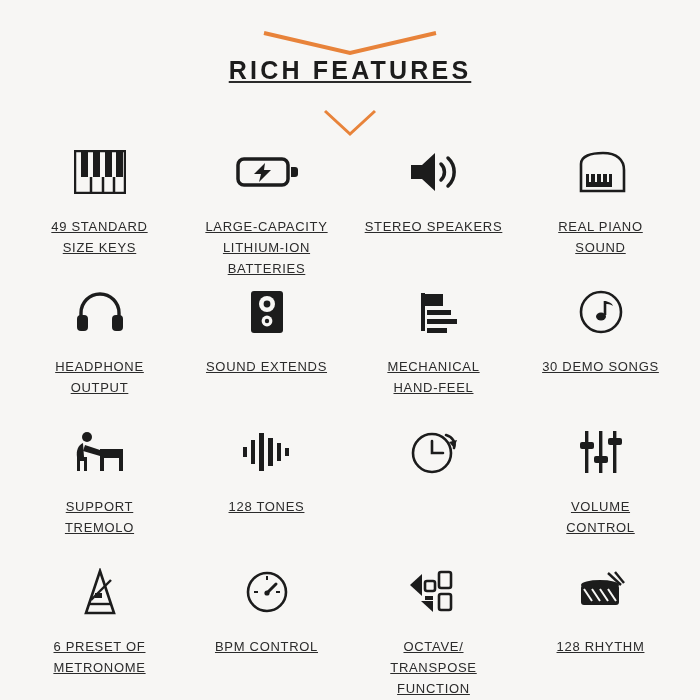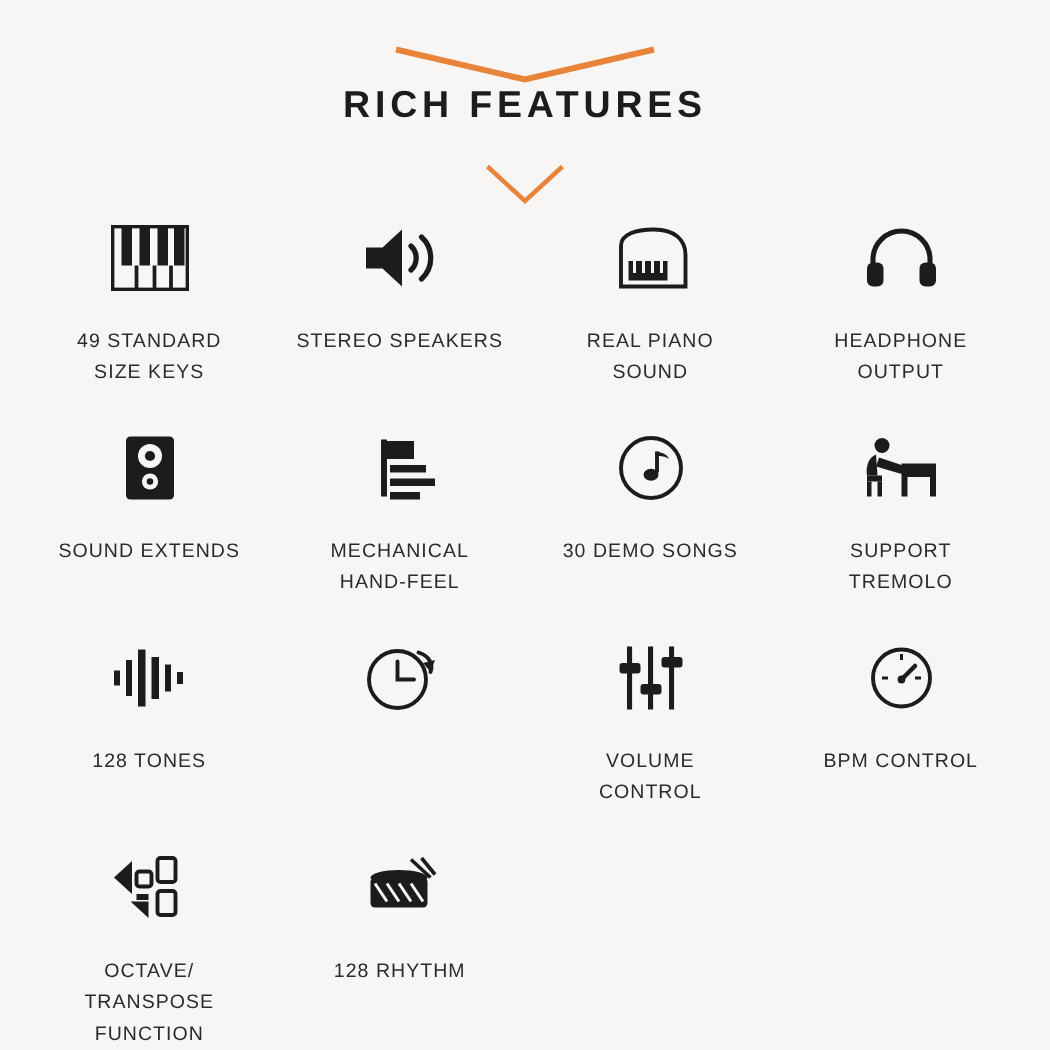--- a/index.html
+++ b/index.html
@@ -13,20 +13,21 @@
     font-family: "Liberation Sans", sans-serif;
     color: #2b2b2b;
     overflow: hidden;
   }
   .page {
     position: relative;
     width: 700px;
     height: 700px;
     box-sizing: border-box;
     background: #f7f6f4;
+    text-decoration: underline;
   }
 
   
   .header {
     position: relative;
     height: 140px;
     display: flex;
     align-items: center;
     justify-content: center;
   }
@@ -118,20 +119,32 @@
           <rect x="42" y="1" width="7" height="26" fill="#1c1c1c"></rect>
           <line x1="17" y1="27" x2="17" y2="43" stroke="#1c1c1c" stroke-width="2.5"></line>
           <line x1="29" y1="27" x2="29" y2="43" stroke="#1c1c1c" stroke-width="2.5"></line>
           <line x1="40" y1="27" x2="40" y2="43" stroke="#1c1c1c" stroke-width="2.5"></line>
         </svg>
       </div>
       <div class="cap">49 STANDARD
 SIZE KEYS</div>
     </div>
 
+    <div class="cell">
+      <div class="icon-wrap">
+        <svg width="62" height="40" viewBox="0 0 62 40">
+          <rect x="2" y="7" width="50" height="26" rx="6" fill="none" stroke="#1c1c1c" stroke-width="3.5"></rect>
+          <path d="M55 15 h4 a3 3 0 0 1 3 3 v4 a3 3 0 0 1 -3 3 h-4 z" fill="#1c1c1c"></path>
+          <polygon points="29,11 18,22 25,22 23,30 35,18 28,18" fill="#1c1c1c"></polygon>
+        </svg>
+      </div>
+      <div class="cap">LARGE-CAPACITY
+LITHIUM-ION
+BATTERIES</div>
+    </div>
 
     <div class="cell">
       <div class="icon-wrap">
         <svg width="52" height="44" viewBox="0 0 52 44">
           <polygon points="3,15 14,15 27,3 27,41 14,29 3,29" fill="#1c1c1c"></polygon>
           <path d="M33 14 a11 11 0 0 1 0 16" fill="none" stroke="#1c1c1c" stroke-width="3.5" stroke-linecap="round"></path>
           <path d="M40 8 a19 19 0 0 1 0 28" fill="none" stroke="#1c1c1c" stroke-width="3.5" stroke-linecap="round"></path>
         </svg>
       </div>
       <div class="cap">STEREO SPEAKERS</div>
@@ -254,20 +267,32 @@
           <rect x="36" y="2" width="3.4" height="42" fill="#1c1c1c"></rect>
           <rect x="3" y="13" width="14" height="7" rx="2" fill="#1c1c1c"></rect>
           <rect x="17" y="27" width="14" height="7" rx="2" fill="#1c1c1c"></rect>
           <rect x="31" y="9" width="14" height="7" rx="2" fill="#1c1c1c"></rect>
         </svg>
       </div>
       <div class="cap">VOLUME
 CONTROL</div>
     </div>
 
+    <div class="cell">
+      <div class="icon-wrap">
+        <svg width="44" height="48" viewBox="0 0 44 48">
+          <path d="M22 3 L36 45 H8 Z" fill="none" stroke="#1c1c1c" stroke-width="2.6"></path>
+          <line x1="11" y1="36" x2="33" y2="36" stroke="#1c1c1c" stroke-width="2.4"></line>
+          <line x1="13" y1="32" x2="33" y2="12" stroke="#1c1c1c" stroke-width="2.4"></line>
+          <rect x="17" y="25" width="7" height="5" fill="#1c1c1c"></rect>
+        </svg>
+      </div>
+      <div class="cap">6 PRESET OF
+METRONOME</div>
+    </div>
 
     <div class="cell">
       <div class="icon-wrap">
         <svg width="48" height="46" viewBox="0 0 48 46">
           <circle cx="24" cy="23" r="19" fill="none" stroke="#1c1c1c" stroke-width="2.6"></circle>
           <path d="M24 24 L33 15" fill="none" stroke="#1c1c1c" stroke-width="3" stroke-linecap="round"></path>
           <circle cx="24" cy="24" r="2.6" fill="#1c1c1c"></circle>
           <line x1="24" y1="7" x2="24" y2="11" stroke="#1c1c1c" stroke-width="2"></line>
           <line x1="11" y1="23" x2="15" y2="23" stroke="#1c1c1c" stroke-width="2"></line>
           <line x1="33" y1="23" x2="37" y2="23" stroke="#1c1c1c" stroke-width="2"></line>

